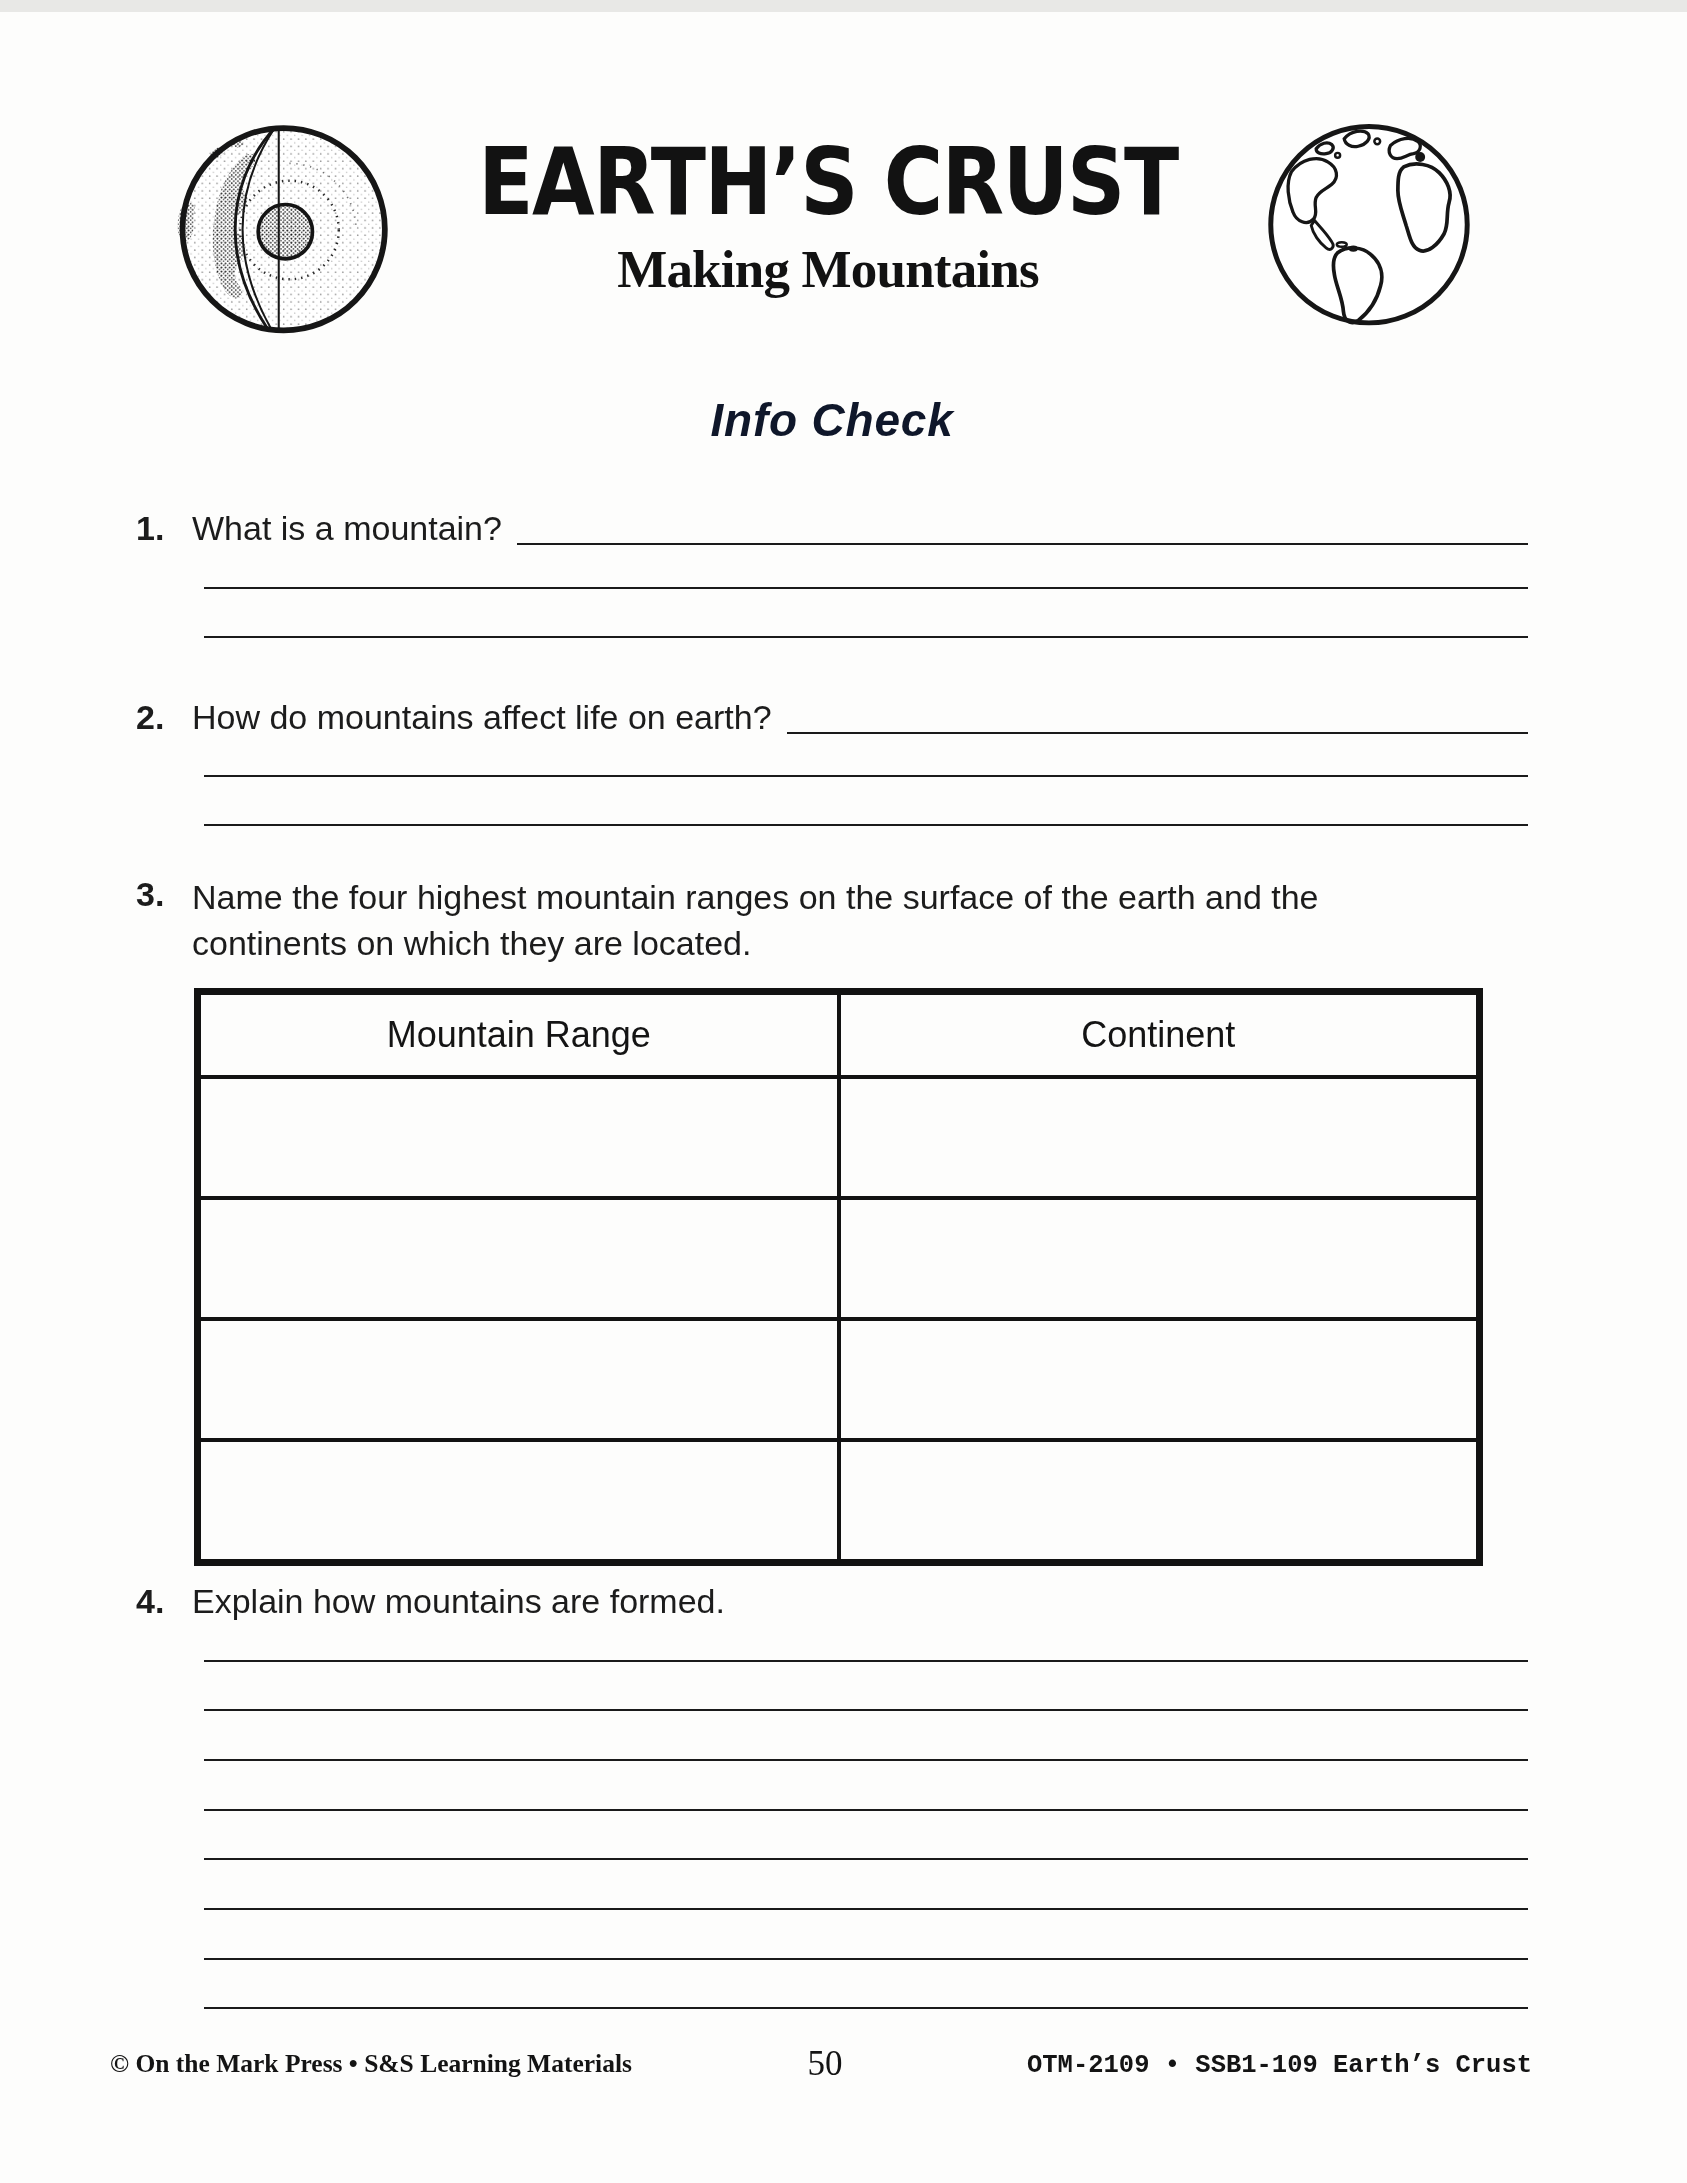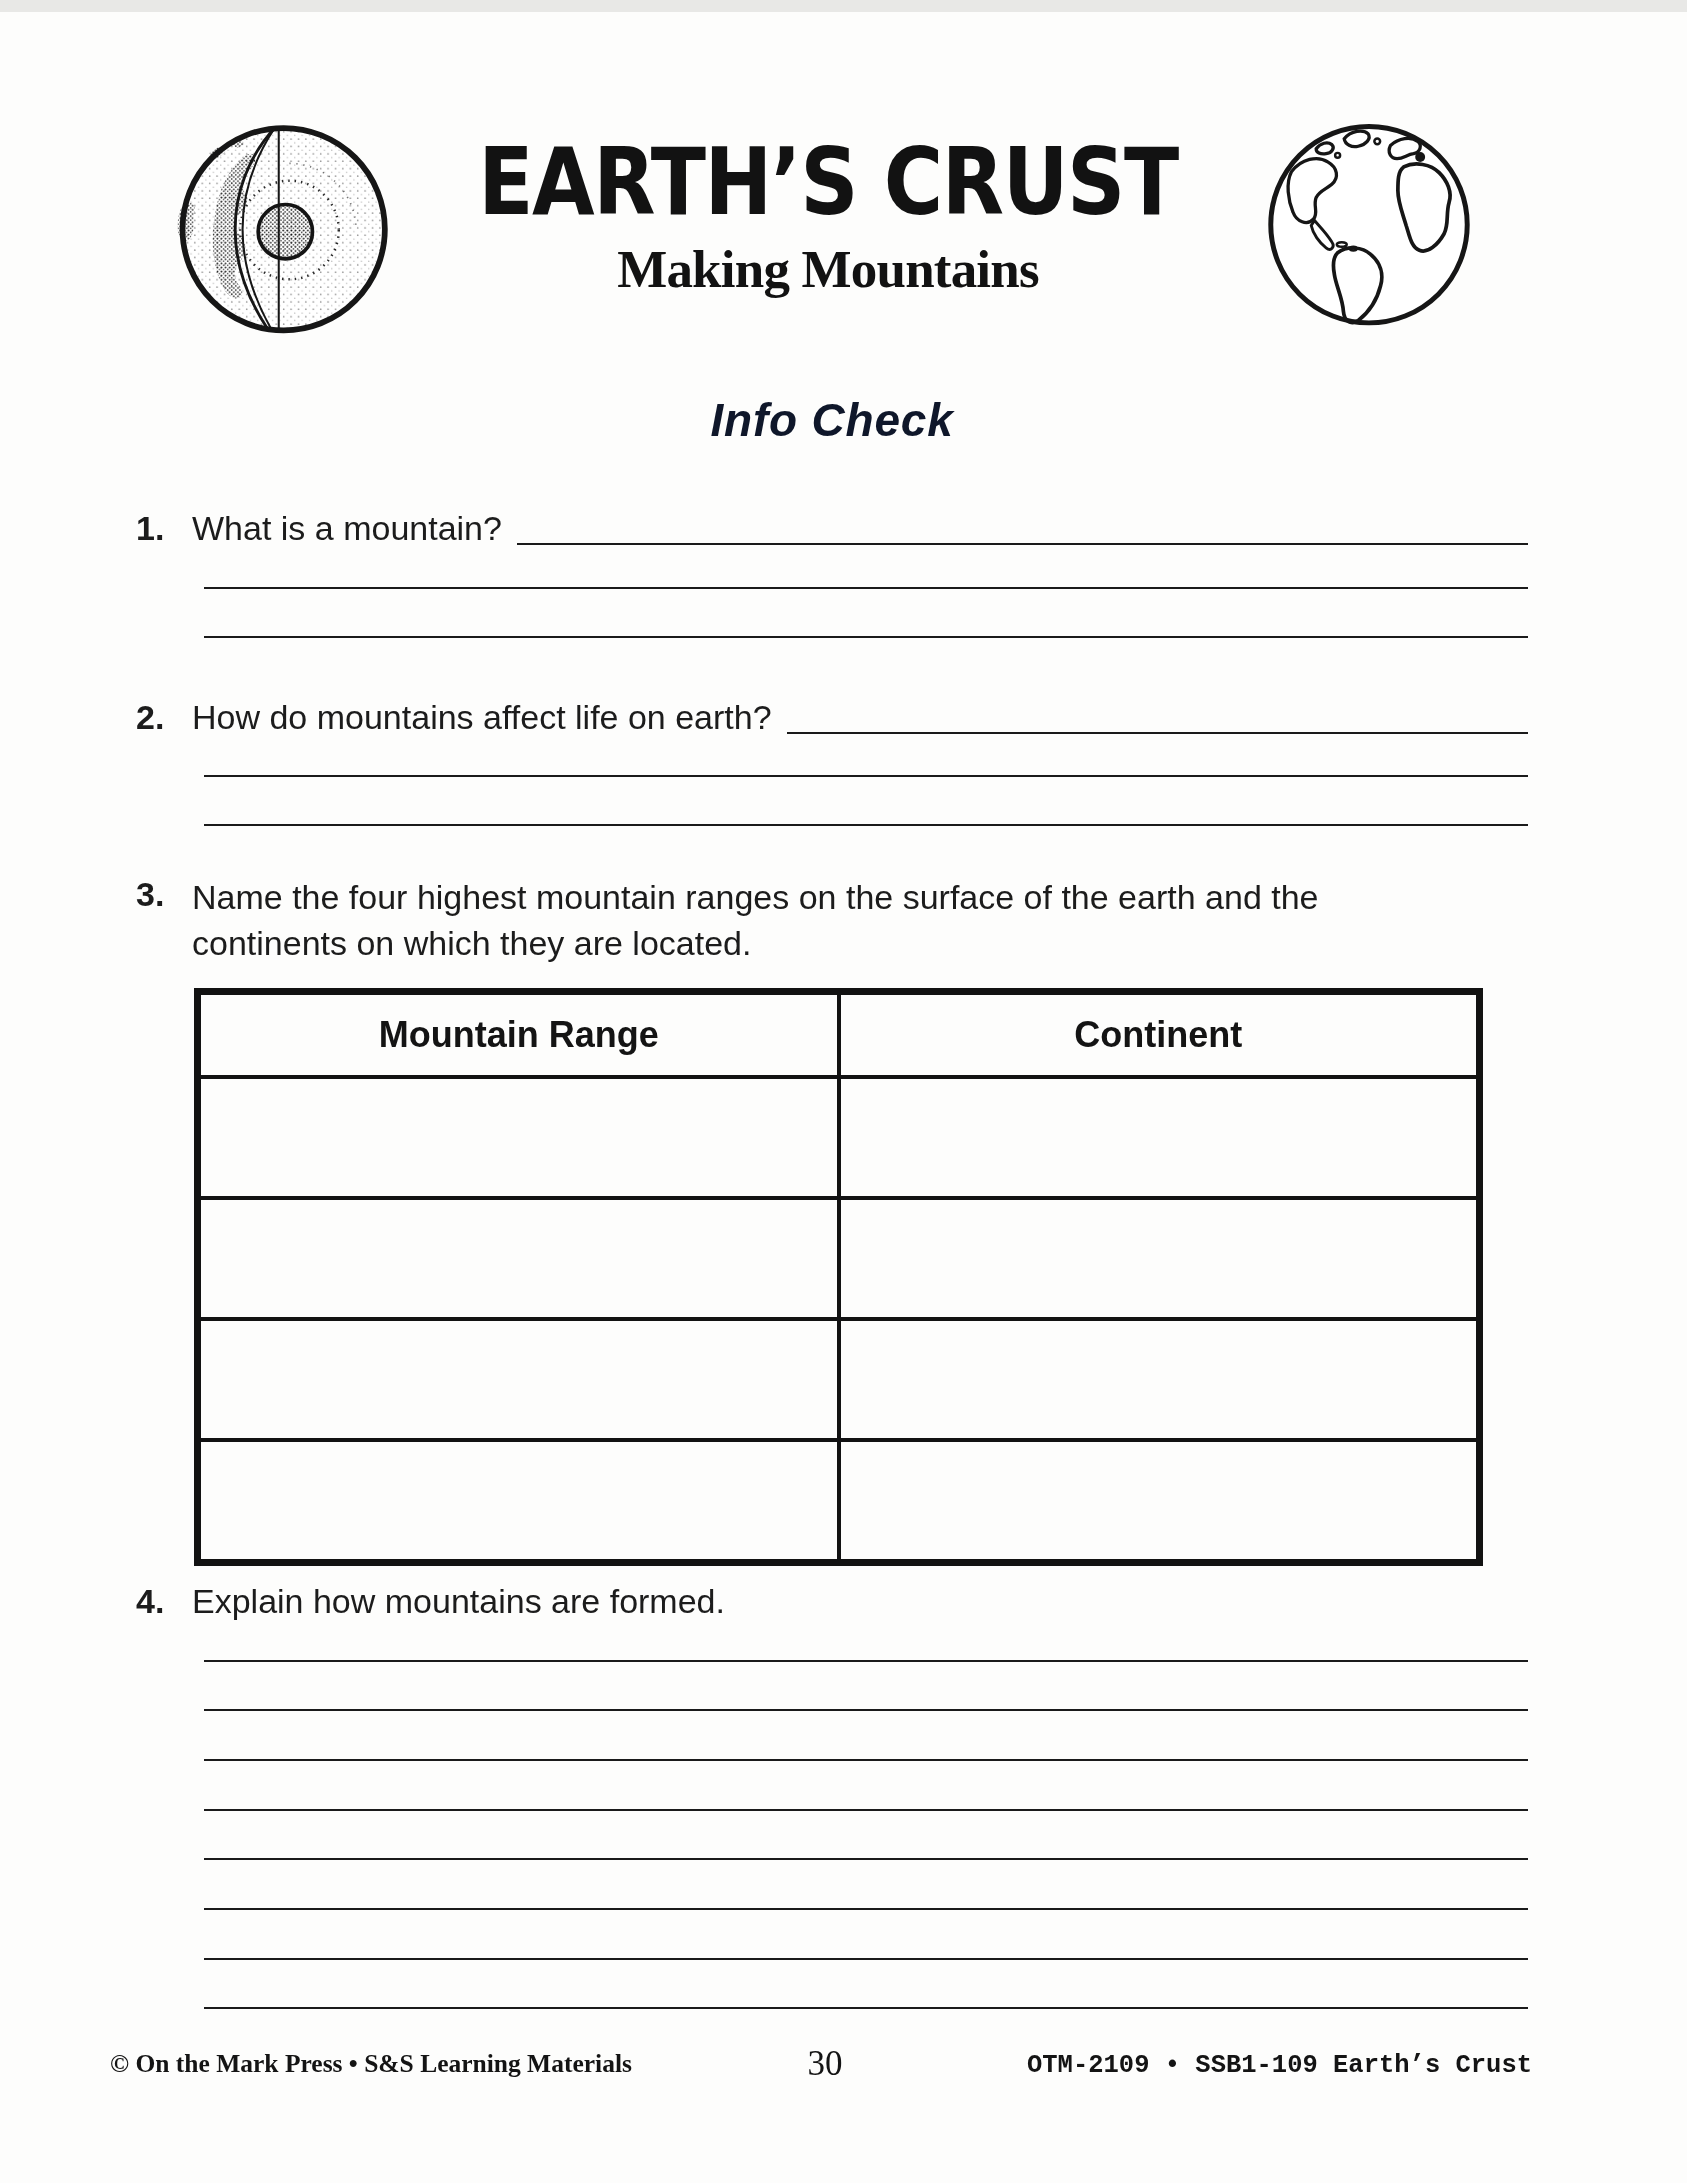--- a/index.html
+++ b/index.html
@@ -49,21 +49,21 @@
   .ans{position:absolute;left:204px;width:1324px;height:0;border-top:2.9px solid #1b1b1b;}
   
   table.mtable{
     position:absolute;left:194px;top:976px;
     width:1289px;height:564px;
     border-collapse:collapse;table-layout:fixed;
     border:7.4px solid #121212;
   }
   table.mtable th, table.mtable td{border:4.1px solid #121212;}
   table.mtable th{
-    height:78px;font-size:36px;font-weight:700;color:#141414;
+    height:78px;font-size:36px;font-weight:400;color:#141414;
     text-align:center;vertical-align:middle;
     font-family:"Liberation Sans",sans-serif;
   }
   table.mtable td{height:115px;}
   table.mtable col.c1{width:641px;}
   
   .footer{
     position:absolute;left:110px;right:147px;top:2032px;
     font-family:"Liberation Serif",serif;font-weight:700;font-size:25.5px;color:#141414;
   }
@@ -207,18 +207,18 @@
   <div class="ans" style="top:1697px;"></div>
   <div class="ans" style="top:1747px;"></div>
   <div class="ans" style="top:1797px;"></div>
   <div class="ans" style="top:1846px;"></div>
   <div class="ans" style="top:1896px;"></div>
   <div class="ans" style="top:1946px;"></div>
   <div class="ans" style="top:1995px;"></div>
 
   <div class="footer">
     <span class="f-left">© On the Mark Press • S&amp;S Learning Materials</span>
-    <span class="f-center">30</span>
+    <span class="f-center">50</span>
     <span class="f-right">OTM-2109 • SSB1-109 Earth’s Crust</span>
   </div>
 
 </div>
 
 
 </body></html>

